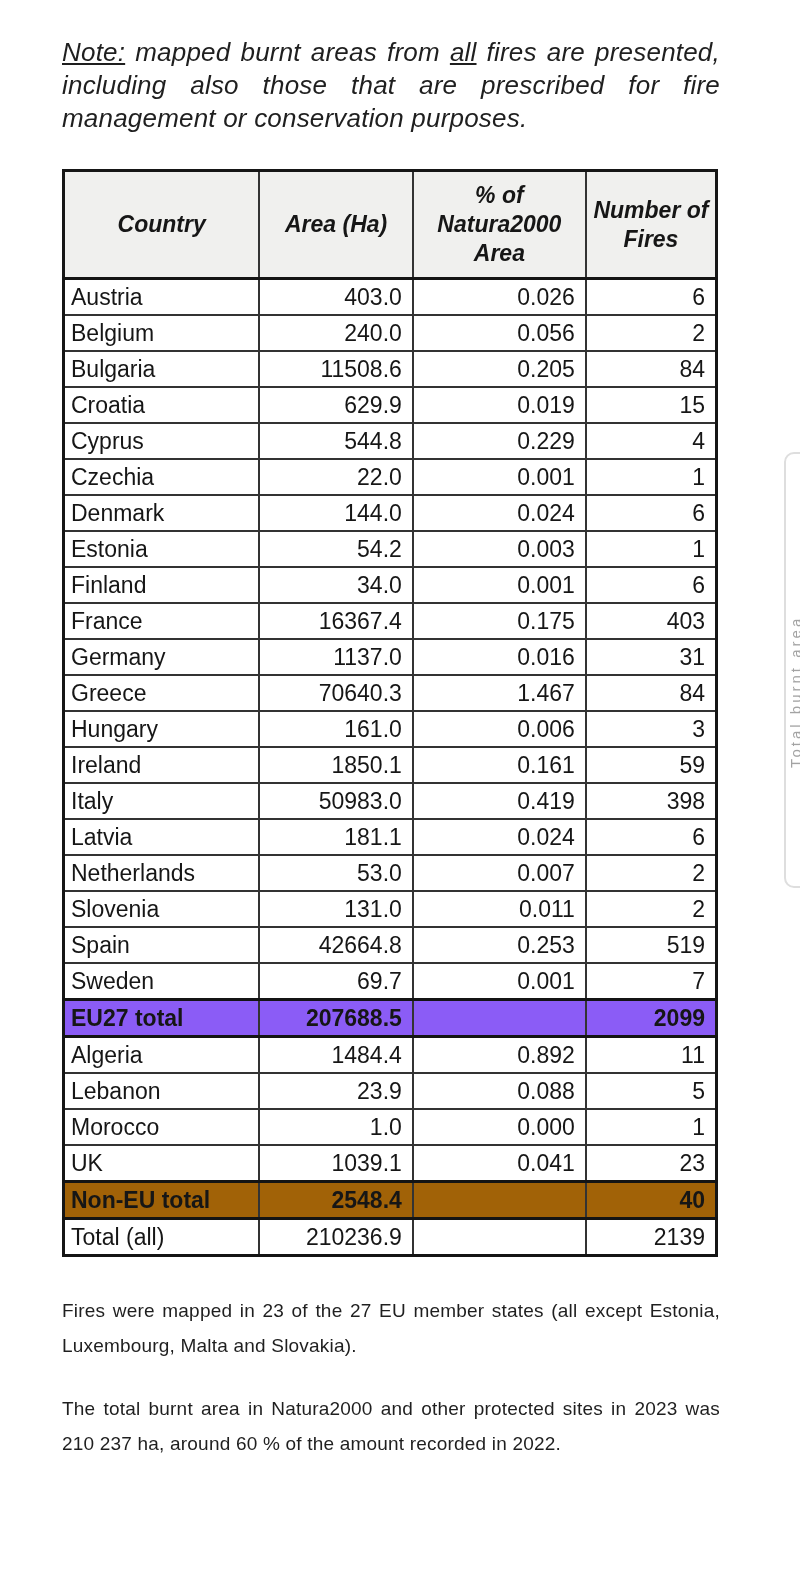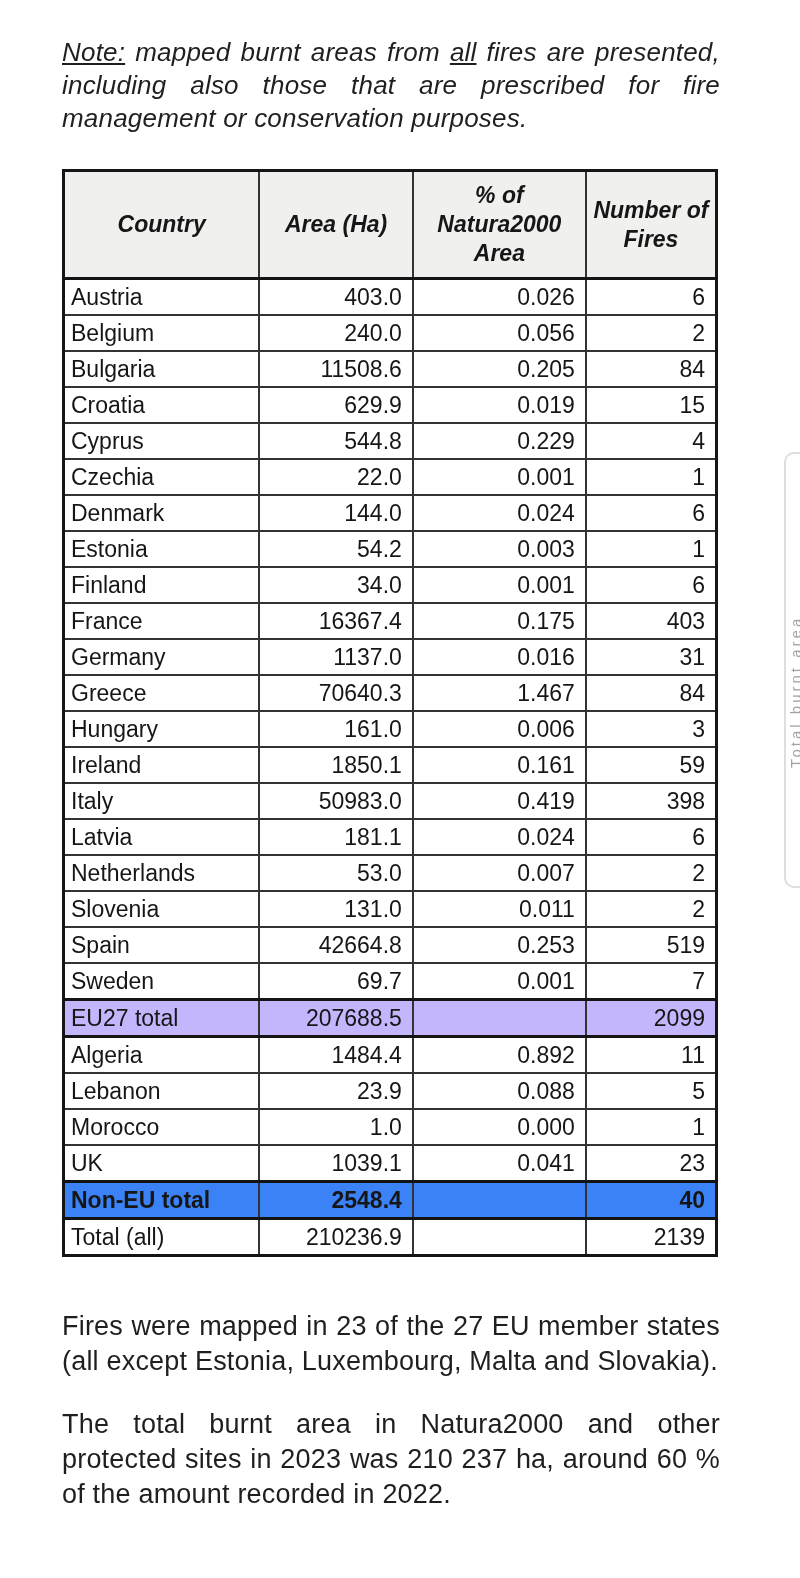--- a/index.html
+++ b/index.html
@@ -22,25 +22,25 @@
     overflow:hidden;white-space:nowrap;
   }
   thead th{
     background:#f0f0ee;font-weight:bold;font-style:italic;
     text-align:center;vertical-align:middle;height:105px;line-height:29px;
     border-bottom:3px solid #141414;white-space:normal;padding:0 4px;
   }
   tbody td{height:32px;line-height:32px;}
   td.c-country{text-align:left;padding-left:6px;}
   td.c-num{text-align:right;padding-right:10px;}
-  tr.row-eu-total td{background:#c4b5fd;font-weight:normal;border-top:3px solid #141414;border-bottom:3px solid #141414;}
-  tr.row-noneu-total td{background:#3b82f6;font-weight:bold;border-top:3px solid #141414;border-bottom:3px solid #141414;}
+  tr.row-eu-total td{background:#8b5cf6;font-weight:bold;border-top:3px solid #141414;border-bottom:3px solid #141414;}
+  tr.row-noneu-total td{background:#a16207;font-weight:bold;border-top:3px solid #141414;border-bottom:3px solid #141414;}
   tr.row-grand-total td{font-weight:normal;border-bottom:3px solid #141414;}
   .para{
-    margin:52px 0 0 0;font-size:27px;line-height:35px;
+    margin:36px 0 0 0;font-size:19px;line-height:35px;
     text-align:justify;text-align-last:left;letter-spacing:.2px;
   }
   .para + .para{margin-top:28px;}
   
   .edge-box{
     position:absolute;top:452px;left:784px;width:60px;height:432px;
     border:2px solid #dedede;border-radius:10px;background:transparent;
   }
   .edge-text{
     position:absolute;top:768px;left:787px;transform-origin:0 0;

